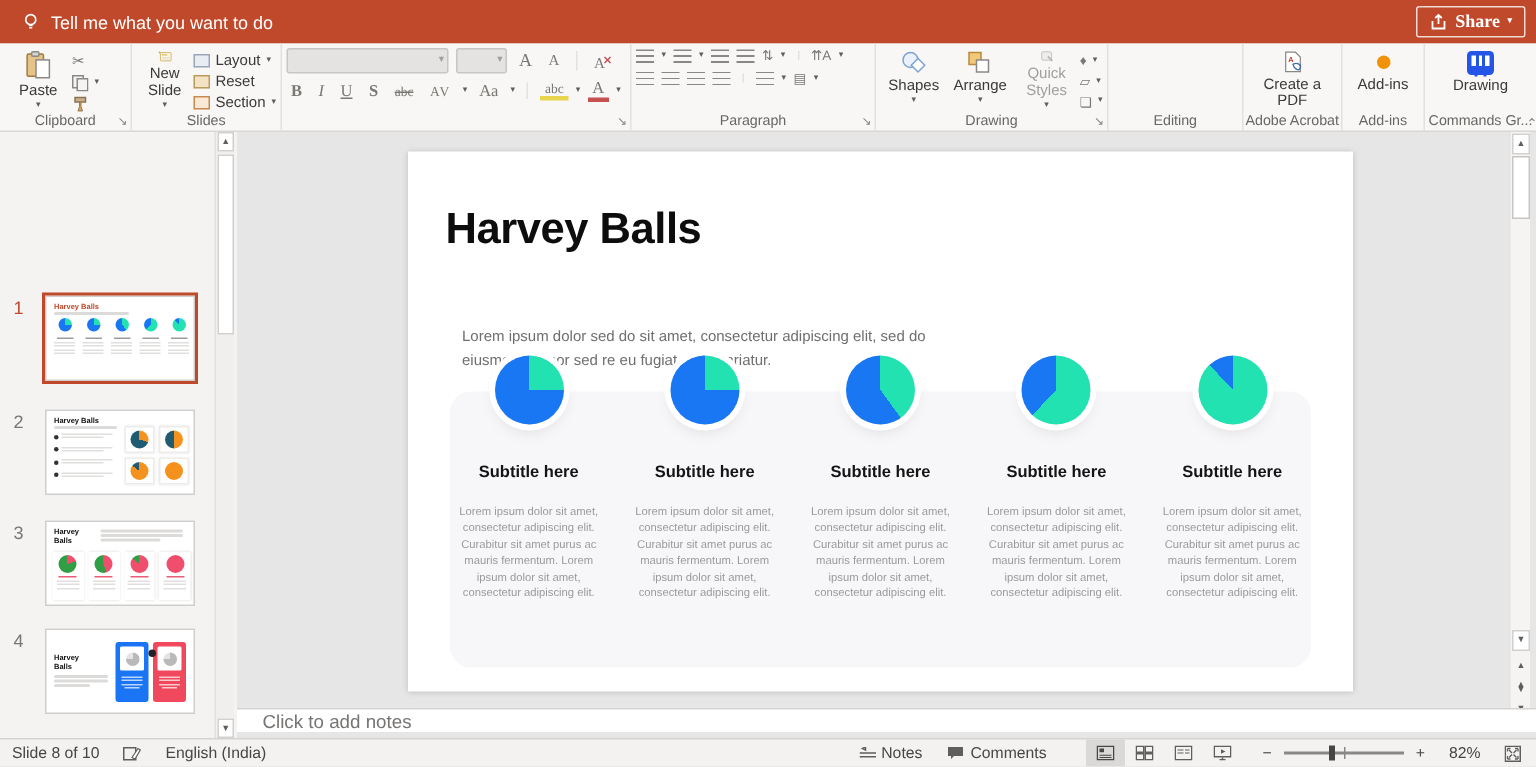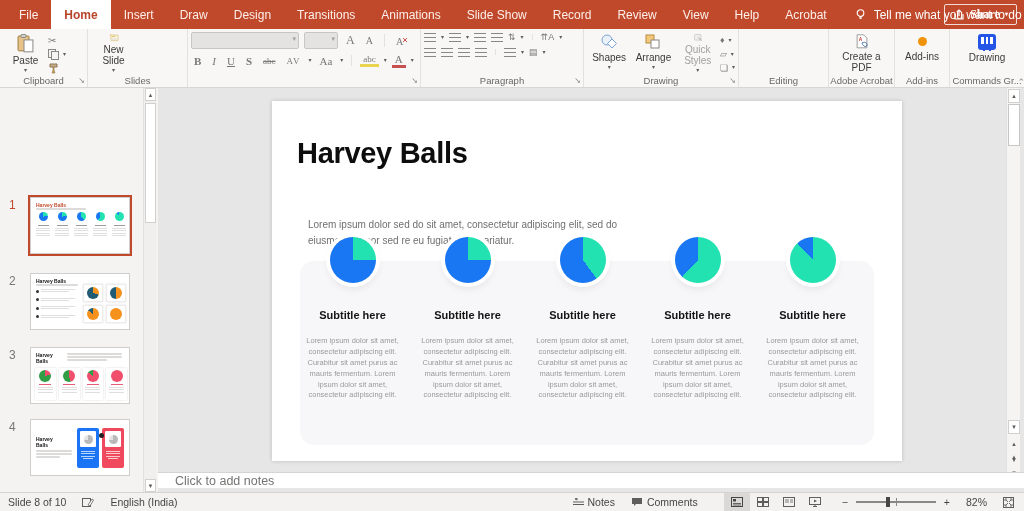--- a/index.html
+++ b/index.html
@@ -78,21 +78,21 @@
   .t4dot { position:absolute; top:13px; left:68px; width:5px; height:5px; background:#222; border-radius:50%; }
 
   .graypie { background:conic-gradient(#B9B9B9 0 75%, #E4E4E4 75% 100%); width:9px; height:9px; border-radius:50%; }
 
   
   .canvas { position:absolute; top:88px; left:158px; width:848px; height:384px; background:#E6E6E6; }
   .slide { position:absolute; left:114px; top:13px; width:630px; height:360px; background:#fff; box-shadow:0 0 4px rgba(0,0,0,.18); }
   .slide-title { position:absolute; left:25px; top:36px; font-size:29px; font-weight:bold; color:#0d0d0d; letter-spacing:-.3px; }
   .slide-intro { position:absolute; left:36px; top:84px; width:340px; font-size:10px; color:#6f6f6f; line-height:1.55;margin-top:32px; }
   .graybox { position:absolute; left:28px; top:160px; width:574px; height:184px; background:#F7F7F9; border-radius:14px; }
-  .cols { position:absolute; left:28px; top:136px; width:574px; display:flex; justify-content:flex-start; gap:10px; }
+  .cols { position:absolute; left:28px; top:136px; width:574px; display:flex; justify-content:space-between; gap:10px; }
   .col { width:105px; text-align:center; }
   .pie { width:46px; height:46px; border-radius:50%; margin:0 auto; box-shadow:0 0 0 4px #fff, 0 5px 10px rgba(0,0,0,.10); }
   .col .subtitle { margin-top:26px; font-size:11px; font-weight:bold; color:#141414; }
   .col .body { margin-top:15px; font-size:7.5px; color:#9a9a9a; line-height:1.45; padding:0 3px; }
 
   
   .vscroll { position:absolute; top:88px; left:1006px; width:14px; height:384px; background:#F5F4F3; border-left:1px solid #E3E1DF; }
   .vscroll .sbtn { position:absolute; left:1px; width:12px; height:14px; background:#fff; border:1px solid #D2D0CE; color:#605E5C; font-size:6px; text-align:center; line-height:13px; }
   .vscroll .sthumb { position:absolute; left:1px; top:16px; width:12px; height:42px; background:#fff; border:1px solid #C8C6C4; }
   .dbl { line-height:6px; font-size:6px; }
@@ -108,35 +108,20 @@
   .viewbtn.active { background:#DBD9D7; }
   .zoomtrack { width:80px; height:2px; background:#8A8886; position:relative; margin:0 4px; }
   .zoomtick { position:absolute; left:50%; top:-3px; width:1px; height:8px; background:#8A8886; }
   .zoomthumb { position:absolute; left:38%; top:-4px; width:4px; height:10px; background:#484644; }
   svg { display:block; }
 </style>
 </head>
 <body>
 
 <div class="titlebar">
-  <div class="tabs">
-    <div class="tab">File</div>
-    <div class="tab active">Home</div>
-    <div class="tab">Insert</div>
-    <div class="tab">Draw</div>
-    <div class="tab">Design</div>
-    <div class="tab">Transitions</div>
-    <div class="tab">Animations</div>
-    <div class="tab">Slide Show</div>
-    <div class="tab">Record</div>
-    <div class="tab">Review</div>
-    <div class="tab">View</div>
-    <div class="tab">Help</div>
-    <div class="tab">Acrobat</div>
-  </div>
   <div class="tellme">
     <svg class="bulb" viewBox="0 0 14 14">
         <circle cx="7" cy="5.5" r="3.6" fill="none" stroke="#fff" stroke-width="1.2"></circle>
         <path d="M5.6 9.5h2.8M5.9 11.2h2.2" stroke="#fff" stroke-width="1.2"></path>
       </svg>
     <span>Tell me what you want to do</span>
   </div>
   <div class="share-btn">
     <svg width="12" height="12" viewBox="0 0 12 12">
         <path d="M2 5v5h8V5" fill="none" stroke="#fff" stroke-width="1.2"></path>
@@ -188,20 +173,36 @@
       <div class="bigbtn">
         <svg width="18" height="15" viewBox="0 0 18 15">
             <rect x="3" y="2" width="14" height="11" rx="1" fill="#FDF6E3" stroke="#C8A84B"></rect>
             <rect x="5" y="4" width="7" height="2" fill="#E2C77B"></rect>
             <rect x="5" y="8" width="10" height="1" fill="#D8D6D4"></rect>
             <rect x="5" y="10" width="10" height="1" fill="#D8D6D4"></rect>
             <path d="M2 0l.6 1.4L4 2l-1.4.6L2 4l-.6-1.4L0 2l1.4-.6z" fill="#E8A33D"></path>
           </svg>
         <span>New Slide</span>
         <span class="dd">▾</span>
+      </div>
+      <div class="smallcol">
+        <div class="smallbtn">
+            <span class="mini-ic"></span>
+            <span>Layout</span>
+            <span class="dd">▾</span>
+          </div>
+        <div class="smallbtn">
+            <span class="mini-ic" style="background:#F3E3C3;border-color:#B99B5E"></span>
+            <span>Reset</span>
+          </div>
+        <div class="smallbtn">
+            <span class="mini-ic" style="background:#FBE9D8;border-color:#C78A4E"></span>
+            <span>Section</span>
+            <span class="dd">▾</span>
+          </div>
       </div>
     </div>
     <div class="rg-label">Slides</div>
   </div>
 
   <div class="rgroup" style="width:233px">
     <div class="rg-content" style="flex-direction:column; gap:4px;">
       <div class="rowflex">
         <span class="fontbox"></span>
         <span class="fontbox sizebox"></span>

